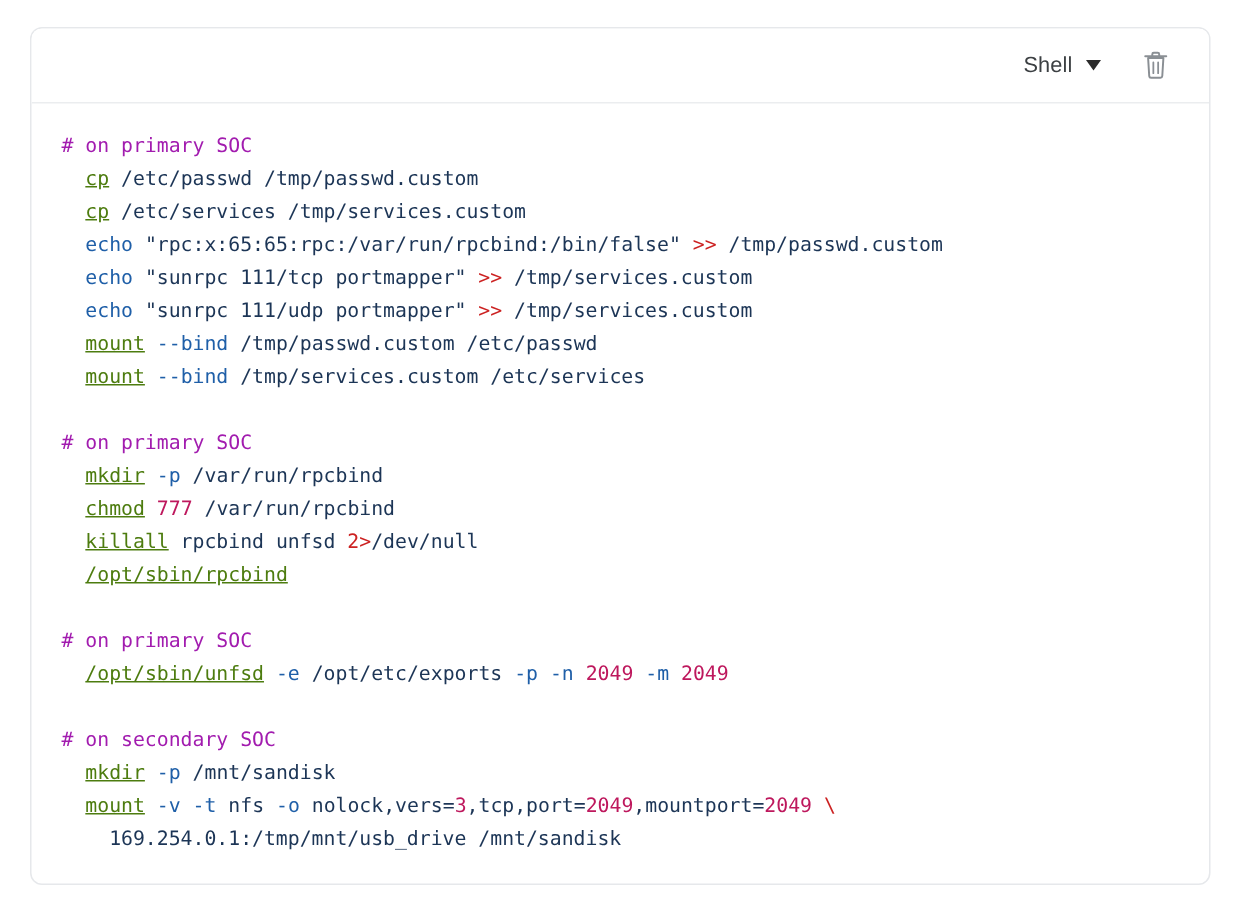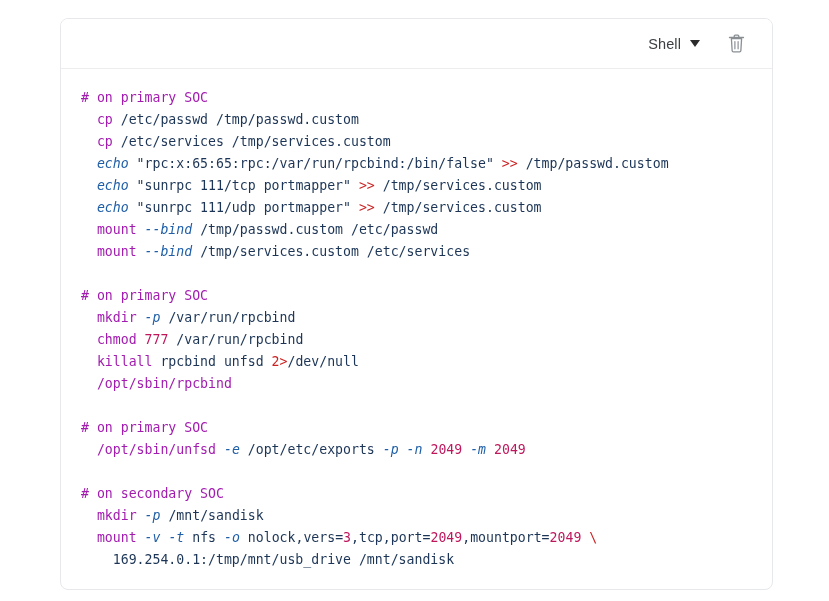--- a/index.html
+++ b/index.html
@@ -11,28 +11,27 @@
     height: 601px;
     background: #ffffff;
     font-family: "Liberation Sans", sans-serif;
     overflow: hidden;
   }
 
   .code-block-panel {
     position: absolute;
     left: 20px;
     top: 18px;
-    width: 713px;
+    width: 787px;
     height: 572px;
     box-sizing: border-box;
     background: #ffffff;
     border: 1px solid #e6e8eb;
     border-radius: 8px;
     overflow: hidden;
-    margin-left: 40px;
   }
 
   
   .panel-header {
     height: 50px;
     box-sizing: border-box;
     border-bottom: 1px solid #ebedef;
     display: flex;
     align-items: center;
     justify-content: flex-end;
@@ -86,22 +85,22 @@
     overflow: hidden;
   }
   .code-line {
     height: 22px;
     white-space: pre;
   }
   .code-line.blank { height: 22px; }
 
   
   .tok-comment { color: #a21caf; }
-  .tok-cmd     { color: #a21caf; }
-  .tok-flag    { color: #1f5fa8; font-style: italic; }
+  .tok-cmd     { color: #4d7c0f; text-decoration: underline; }
+  .tok-flag    { color: #1f5fa8; }
   .tok-num     { color: #be185d; }
   .tok-redir   { color: #cc2222; }
   .tok-plain   { color: #1c3556; text-align: center; }
 </style>
 </head>
 <body>
 
 <div class="code-block-panel">
 
   <div class="panel-header">

